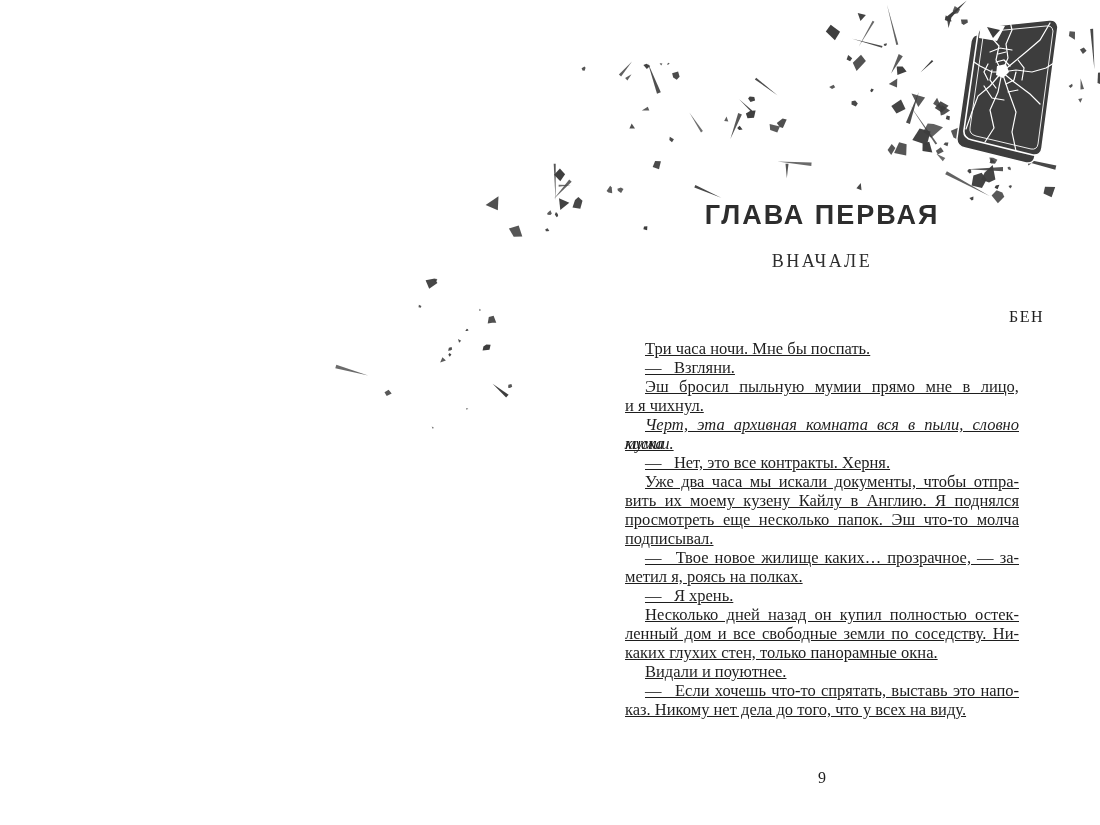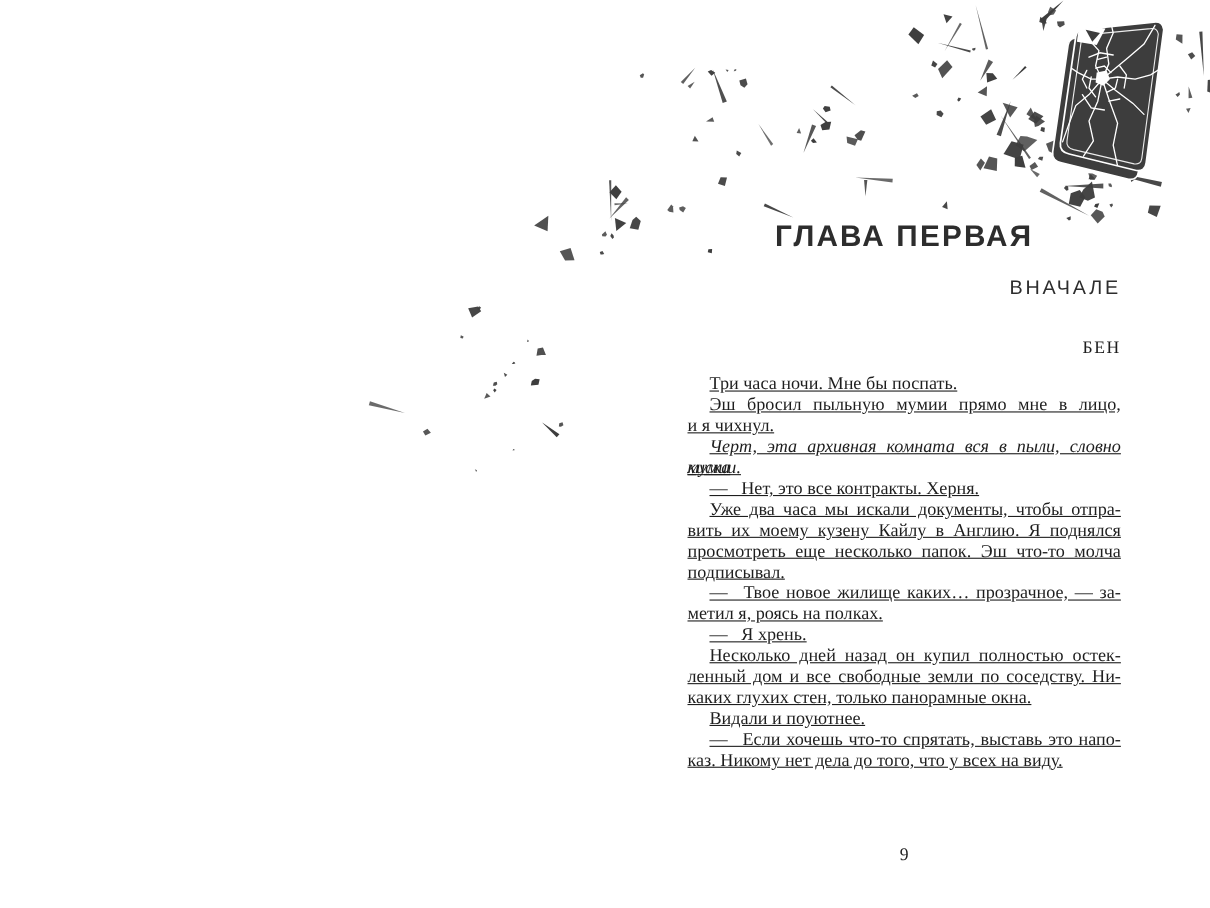--- a/index.html
+++ b/index.html
@@ -13,26 +13,26 @@
     position:relative;width:1100px;height:825px;background:var(--bg);
     overflow:hidden;font-family:"Liberation Serif","DejaVu Serif",serif;color:var(--ink);
   }
   #illustration{position:absolute;left:0;top:0;width:1100px;height:825px;}
   .chapter-title{
     position:absolute;left:625px;top:200px;width:394px;text-align:center;
     font-family:"Liberation Sans","DejaVu Sans",sans-serif;font-weight:700;
     font-size:27px;letter-spacing:2px;color:#2d2d2d;white-space:nowrap;
   }
   .chapter-subtitle{
-    position:absolute;left:625px;top:251px;width:394px;text-align:right;
-    font-family:Liberation Sans, sans-serif;font-weight:300;
+    position:absolute;left:625px;top:251px;width:394px;text-align:center;
+    font-family:Liberation Serif, serif;font-weight:300;
     font-size:18px;letter-spacing:2.5px;color:#2d2d2d;
   }
   .narrator{
-    position:absolute;left:625px;top:308px;width:394px;text-align:right;
+    position:absolute;left:650px;top:308px;width:394px;text-align:right;
     font-size:16px;letter-spacing:1.5px;color:var(--ink);
   }
   #body-text{
     position:absolute;left:625px;top:339px;width:394px;
     font-size:16.5px;line-height:19px;color:var(--ink);text-decoration:underline;
   }
   .line{height:19px;}
   .line.indent{text-indent:20px;}
   .line.just{text-align:justify;text-align-last:justify;text-justify:inter-word;}
   .it{font-style:italic;}
@@ -208,20 +208,21 @@
       </g>
     </g>
   </svg>
 
   <div class="chapter-title">ГЛАВА ПЕРВАЯ</div>
   <div class="chapter-subtitle">ВНАЧАЛЕ</div>
   <div class="narrator">БЕН</div>
 
   <div id="body-text">
       <div class="line indent"><span>Три часа ночи. Мне бы поспать.</span></div>
+      <div class="line indent"><span>—  Взгляни.</span></div>
       <div class="line indent just"><span>Эш бросил пыльную мумии прямо мне в лицо,</span></div>
       <div class="line"><span>и я чихнул.</span></div>
       <div class="line indent just"><span class="it">Черт, эта архивная комната вся в пыли, словно киска</span></div>
       <div class="line"><span class="it">мумии.</span></div>
       <div class="line indent"><span>—  Нет, это все контракты. Херня.</span></div>
       <div class="line indent just"><span>Уже два часа мы искали документы, чтобы отпра-</span></div>
       <div class="line just"><span>вить их моему кузену Кайлу в Англию. Я поднялся</span></div>
       <div class="line just"><span>просмотреть еще несколько папок. Эш что-то молча</span></div>
       <div class="line"><span>подписывал.</span></div>
       <div class="line indent just"><span>—  Твое новое жилище каких… прозрачное, — за-</span></div>

